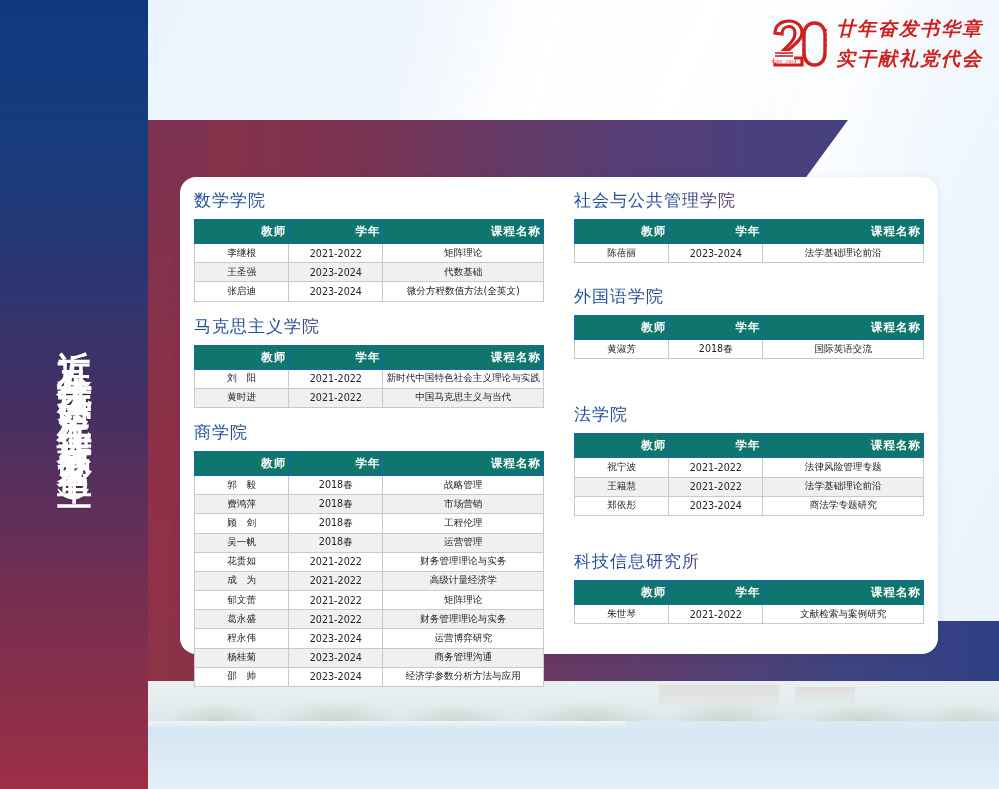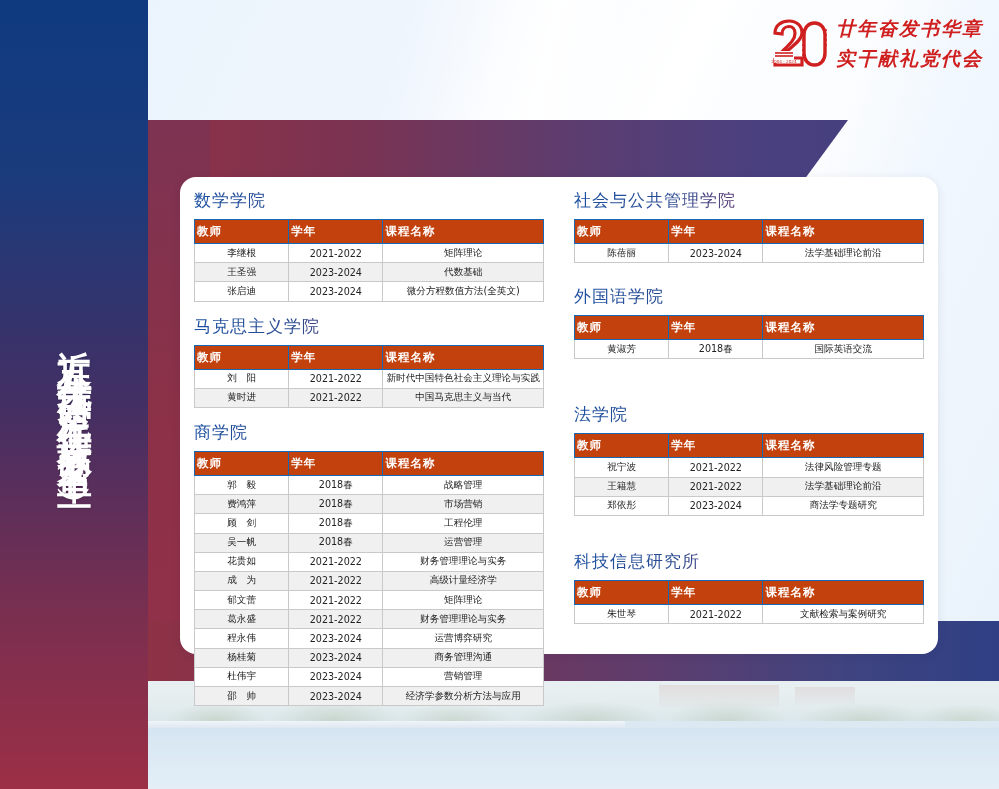--- a/index.html
+++ b/index.html
@@ -79,22 +79,22 @@
   .cols{display:flex;padding:12px 14px 0 14px;gap:30px;}
   .col{width:calc(50% - 15px);}
   .blk{margin-bottom:13px;}
   .blk-title{text-align:left;font-size:17px;font-weight:normal;margin:0 0 7px 0;
     font-family:"DejaVu Sans","Liberation Sans",sans-serif;
     background:linear-gradient(90deg,#1b4fa0 0%,#2a4b92 28%,#8a3560 62%,#c42828 100%);
     -webkit-background-clip:text;background-clip:text;color:transparent;
     -webkit-text-fill-color:transparent;letter-spacing:1px;}
   table{border-collapse:collapse;width:100%;table-layout:fixed;
     font-family:"DejaVu Sans","Liberation Sans",sans-serif;}
-  thead th{background:#c2410c;color:#fff;font-size:11.5px;font-weight:bold;
-    padding:4px 2px;text-align:left;border:1px solid #1668b4;letter-spacing:1px;}
+  thead th{background:#0f766e;color:#fff;font-size:11.5px;font-weight:bold;
+    padding:4px 2px;text-align:right;border:1px solid #1668b4;letter-spacing:1px;}
   tbody td{font-size:9.6px;color:#222;text-align:center;padding:2.6px 2px;
     border:1px solid #c9c9c9;background:#fff;white-space:nowrap;overflow:hidden;}
   tbody tr:nth-child(even) td{background:#f0f0f0;}
   col.c1{width:27%}col.c2{width:27%}col.c3{width:46%}
   .shift{margin-top:6px;}
 </style>
 </head>
 <body>
 
 <div id="bg">
@@ -277,25 +277,20 @@
                 <td>程永伟</td>
                 <td>2023-2024</td>
                 <td>运营博弈研究</td>
               </tr>
               <tr>
                 <td>杨桂菊</td>
                 <td>2023-2024</td>
                 <td>商务管理沟通</td>
               </tr>
               <tr>
-                <td>杜伟宇</td>
-                <td>2023-2024</td>
-                <td>营销管理</td>
-              </tr>
-              <tr>
                 <td>邵　帅</td>
                 <td>2023-2024</td>
                 <td>经济学参数分析方法与应用</td>
               </tr>
             </tbody>
           </table>
         </div>
       </div>
     <div class="col" id="col-right">
         <div class="blk">

